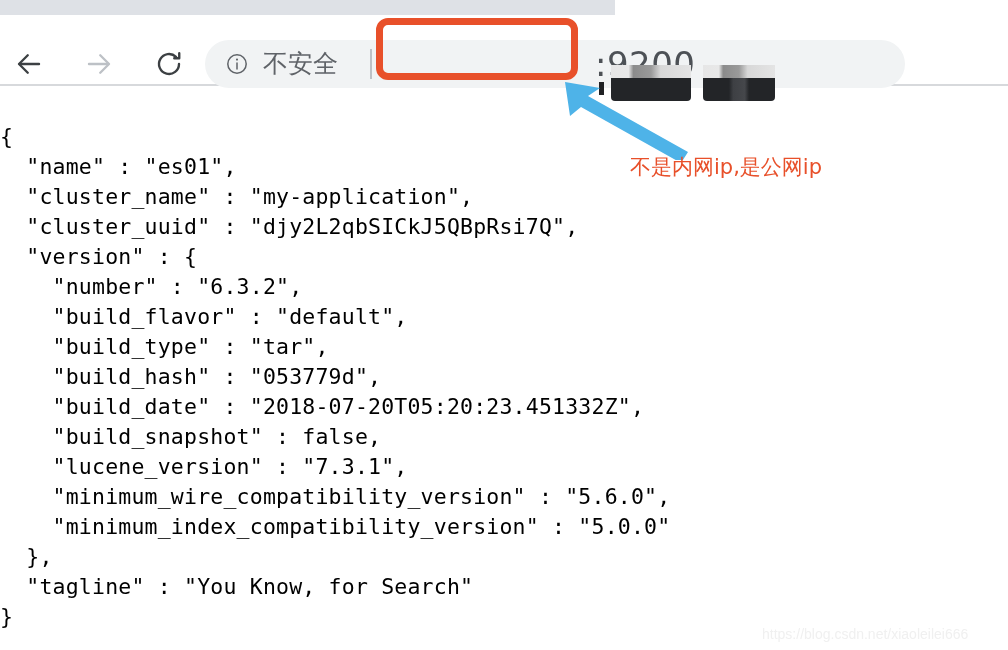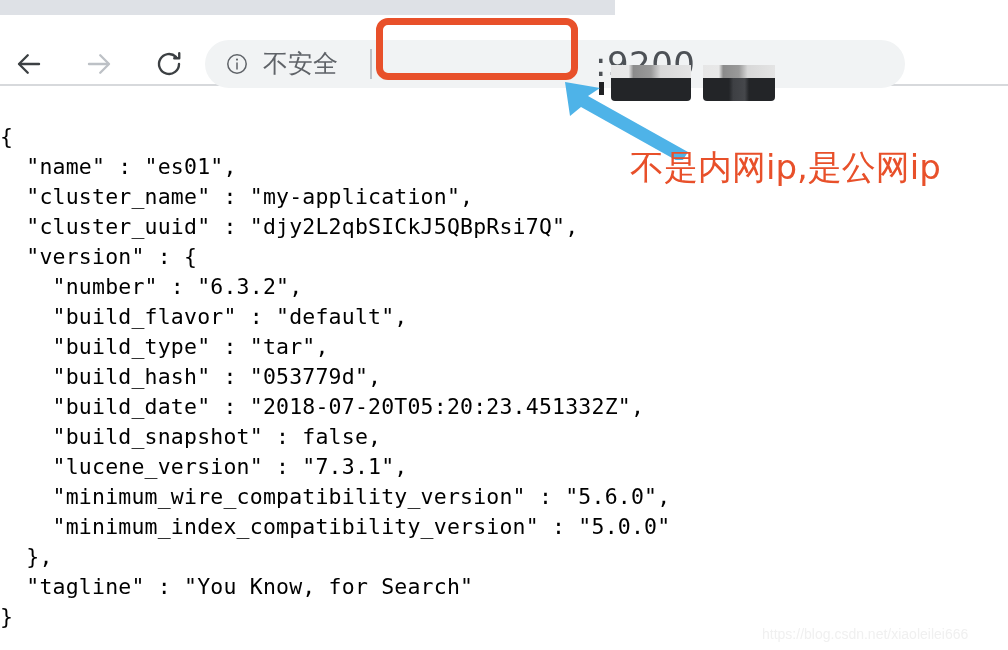--- a/index.html
+++ b/index.html
@@ -180,21 +180,21 @@
     width: 160px;
     height: 80px;
     pointer-events: none;
   }
 
   
   #annotation-text {
     position: absolute;
     left: 630px;
     top: 148px;
-    font-size: 34px;
+    font-size: 21px;
     line-height: 38px;
     color: #e8502a;
     font-family: "DejaVu Sans", sans-serif;
     white-space: nowrap;
   }
 
   
   #json-body {
     position: absolute;
     left: 0;

